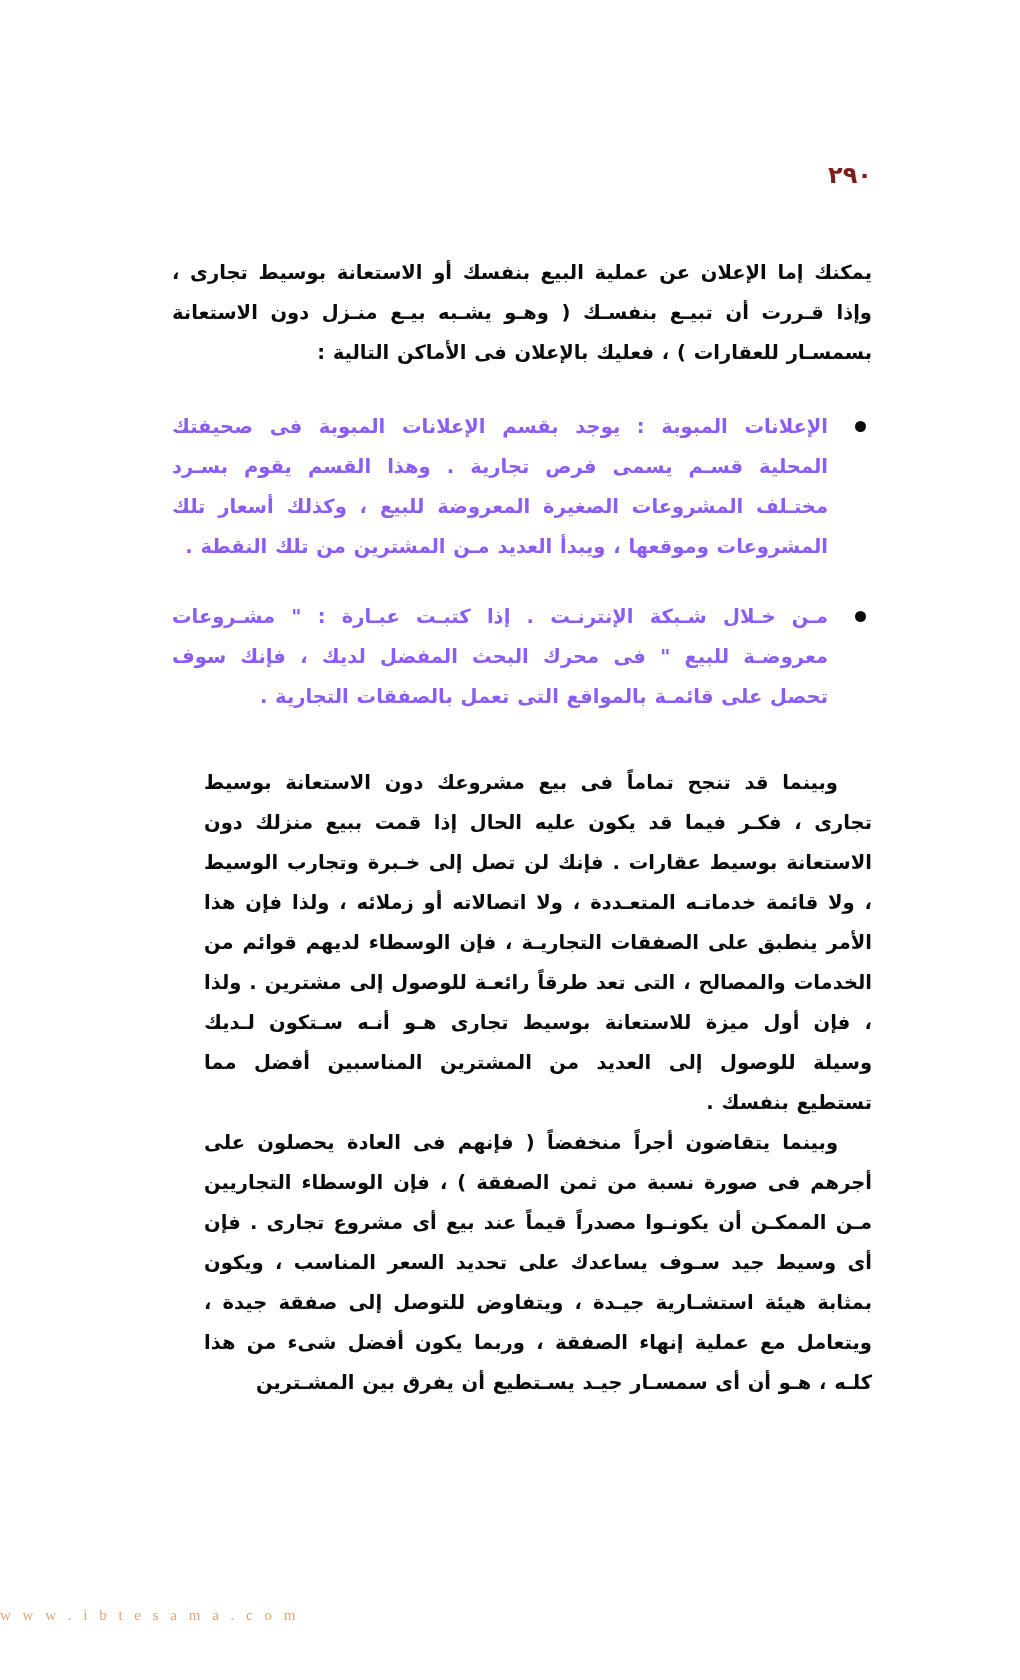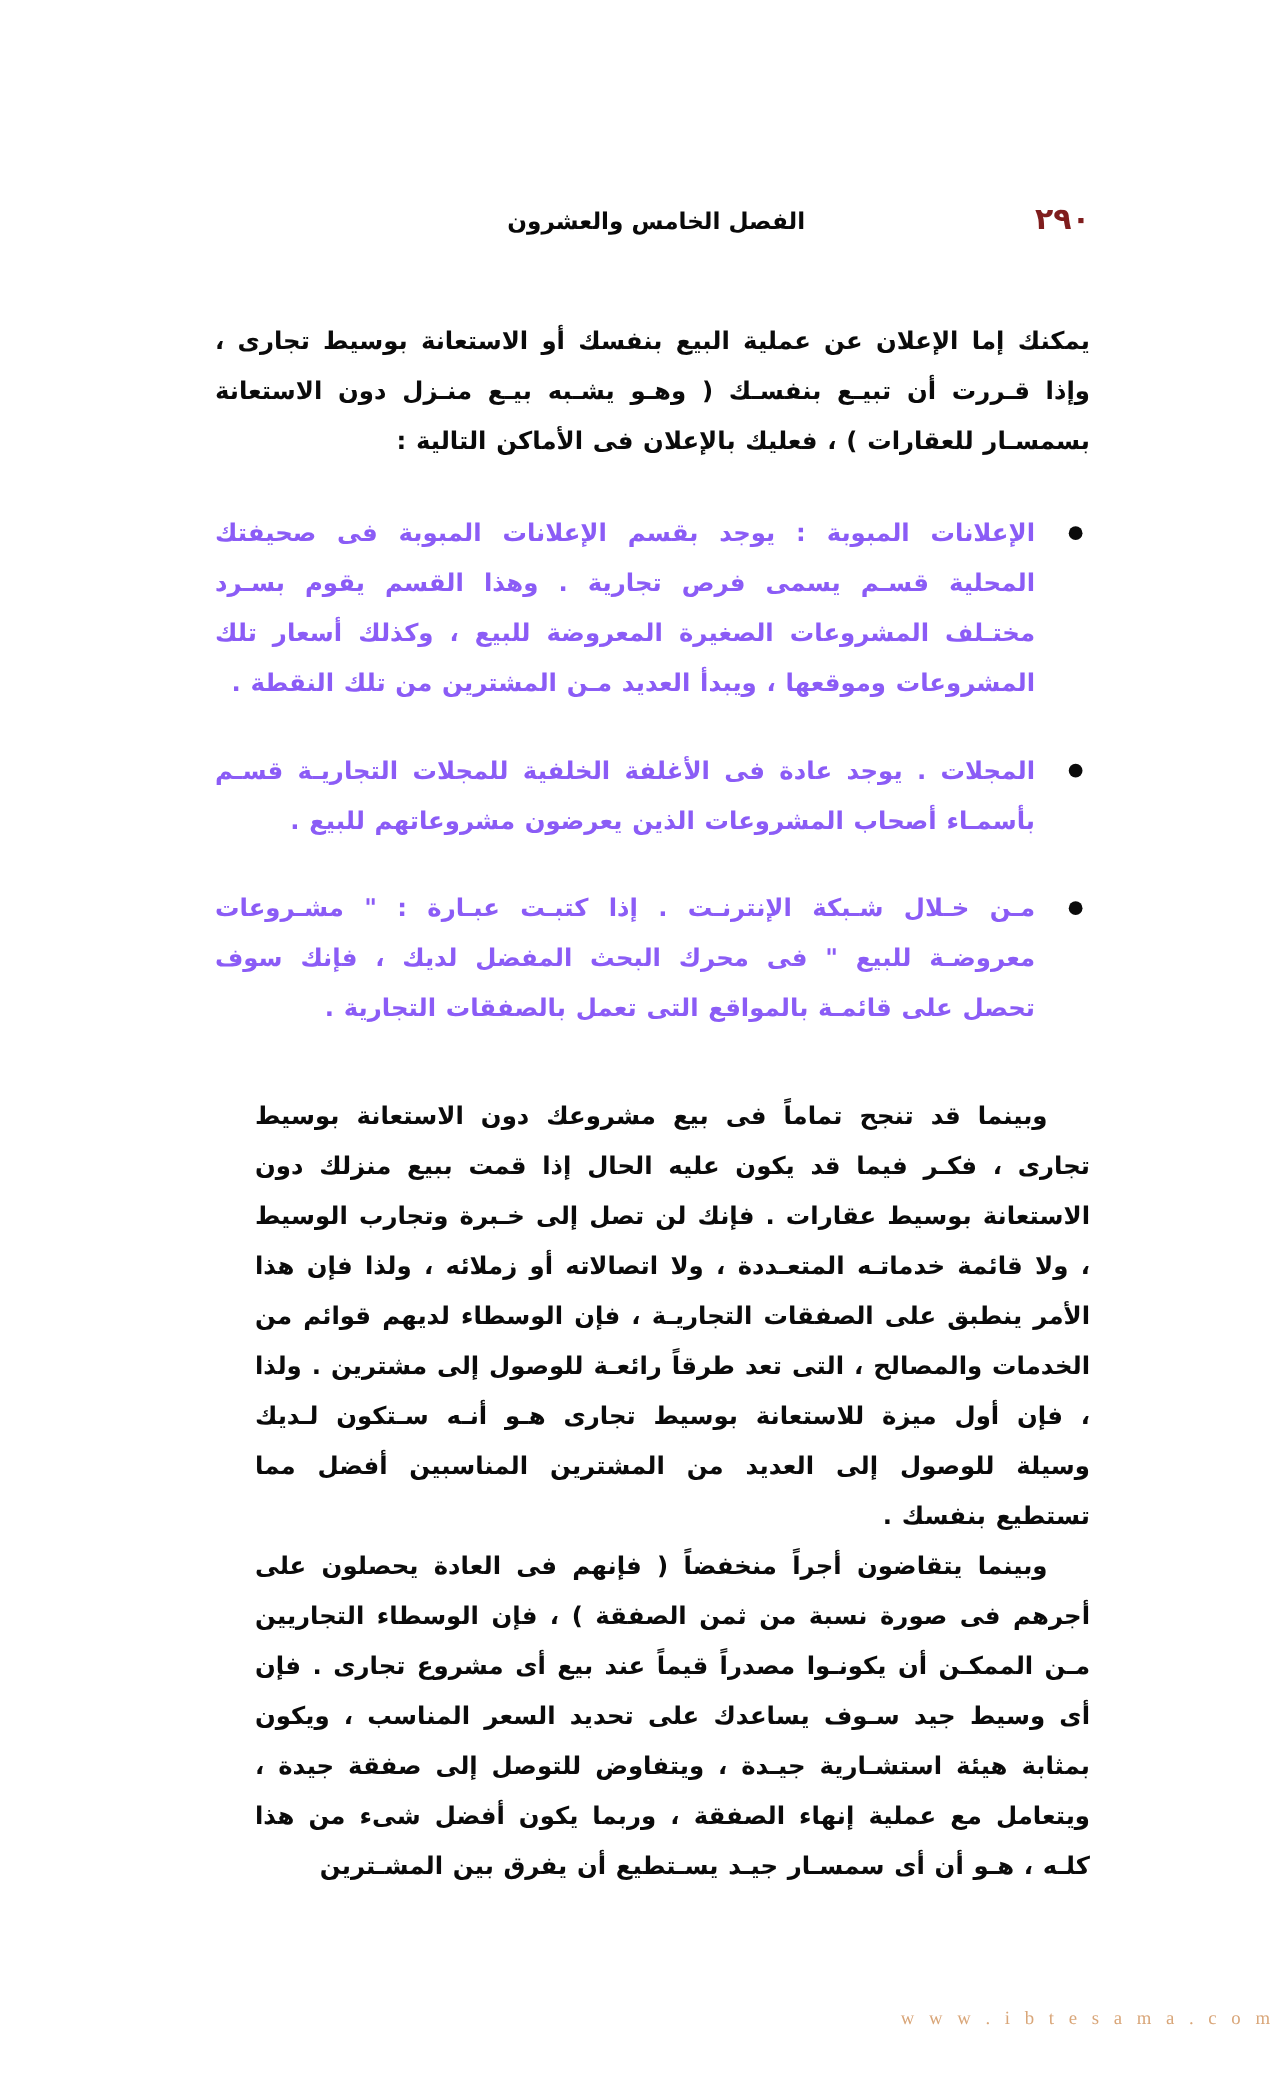--- a/index.html
+++ b/index.html
@@ -107,53 +107,48 @@
     font-weight: 600;
     word-spacing: 1px;
   }
 
   
   .watermark {
     position: absolute;
     left: 0;
     right: 0;
     bottom: 56px;
-    text-align: right;
+    text-align: left;
     font-size: 15px;
     letter-spacing: 4px;
     color: #d9a679;
     font-family: "Liberation Serif", "DejaVu Serif", serif;
     direction: ltr;
     white-space: pre;
   }
 </style>
 </head>
 <body>
 
 <div class="page">
 
   <div class="runhead">
     <div class="runhead-pageno">٢٩٠</div>
-    <div class="runhead-title">الفصل الخامس والعشرون</div>
   </div>
 
   <div class="content">
 
     <p class="body-par lead">يمكنك إما الإعلان عن عملية البيع بنفسك أو الاستعانة بوسيط تجارى ، وإذا قـررت أن تبيـع بنفسـك ( وهـو يشـبه بيـع منـزل دون الاستعانة بسمسـار للعقارات ) ، فعليك بالإعلان فى الأماكن التالية :</p>
 
     <div class="gap-md"></div>
 
     <ul class="bullets">
       <li>
         <span class="bullet-dot"></span>
         <span class="bullet-text">الإعلانات المبوبة : يوجد بقسم الإعلانات المبوبة فى صحيفتك المحلية قسـم يسمى فرص تجارية . وهذا القسم يقوم بسـرد مختـلف المشروعات الصغيرة المعروضة للبيع ، وكذلك أسعار تلك المشروعات وموقعها ، ويبدأ العديد مـن المشترين من تلك النقطة .</span>
-      </li>
-      <li>
-        <span class="bullet-dot"></span>
-        <span class="bullet-text">المجلات . يوجد عادة فى الأغلفة الخلفية للمجلات التجاريـة قسـم بأسمـاء أصحاب المشروعات الذين يعرضون مشروعاتهم للبيع .</span>
       </li>
       <li>
         <span class="bullet-dot"></span>
         <span class="bullet-text">مـن خـلال شـبكة الإنترنـت . إذا كتبـت عبـارة : " مشـروعات معروضـة للبيع " فى محرك البحث المفضل لديك ، فإنك سوف تحصل على قائمـة بالمواقع التى تعمل بالصفقات التجارية .</span>
       </li>
     </ul>
 
     <div class="gap-lg"></div>
 
     <p class="body-par indent">وبينما قد تنجح تماماً فى بيع مشروعك دون الاستعانة بوسيط تجارى ، فكـر فيما قد يكون عليه الحال إذا قمت ببيع منزلك دون الاستعانة بوسيط عقارات . فإنك لن تصل إلى خـبرة وتجارب الوسيط ، ولا قائمة خدماتـه المتعـددة ، ولا اتصالاته أو زملائه ، ولذا فإن هذا الأمر ينطبق على الصفقات التجاريـة ، فإن الوسطاء لديهم قوائم من الخدمات والمصالح ، التى تعد طرقاً رائعـة للوصول إلى مشترين . ولذا ، فإن أول ميزة للاستعانة بوسيط تجارى هـو أنـه سـتكون لـديك وسيلة للوصول إلى العديد من المشترين المناسبين أفضل مما تستطيع بنفسك .</p>

